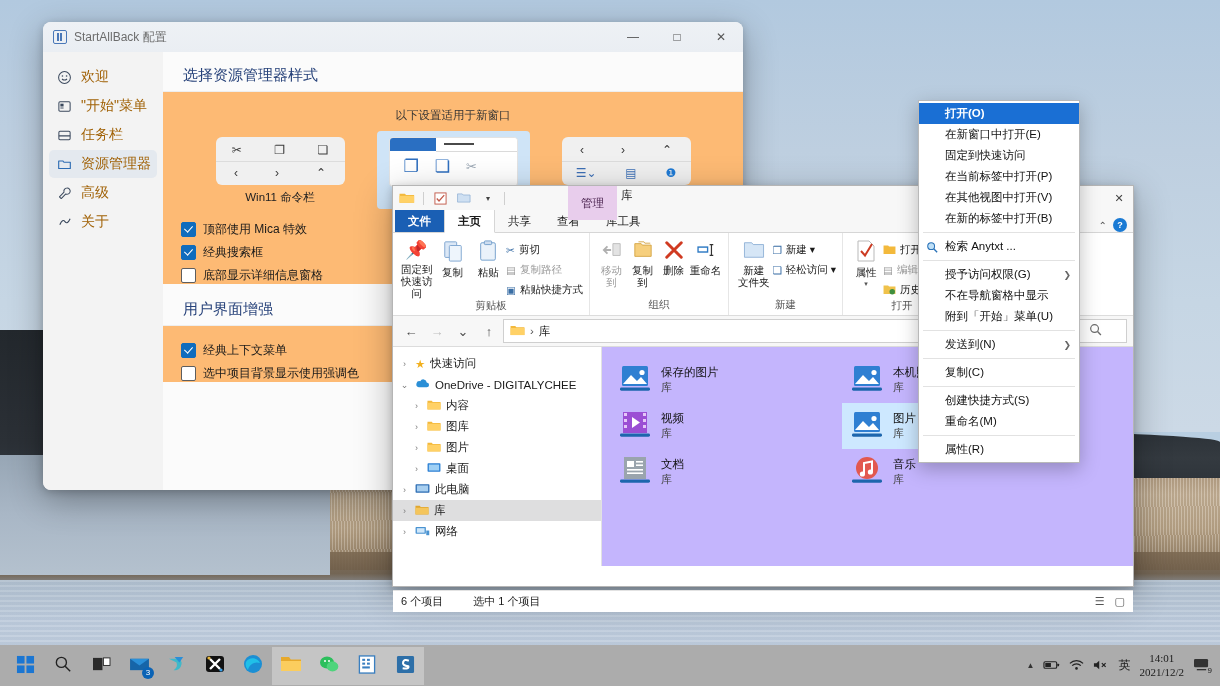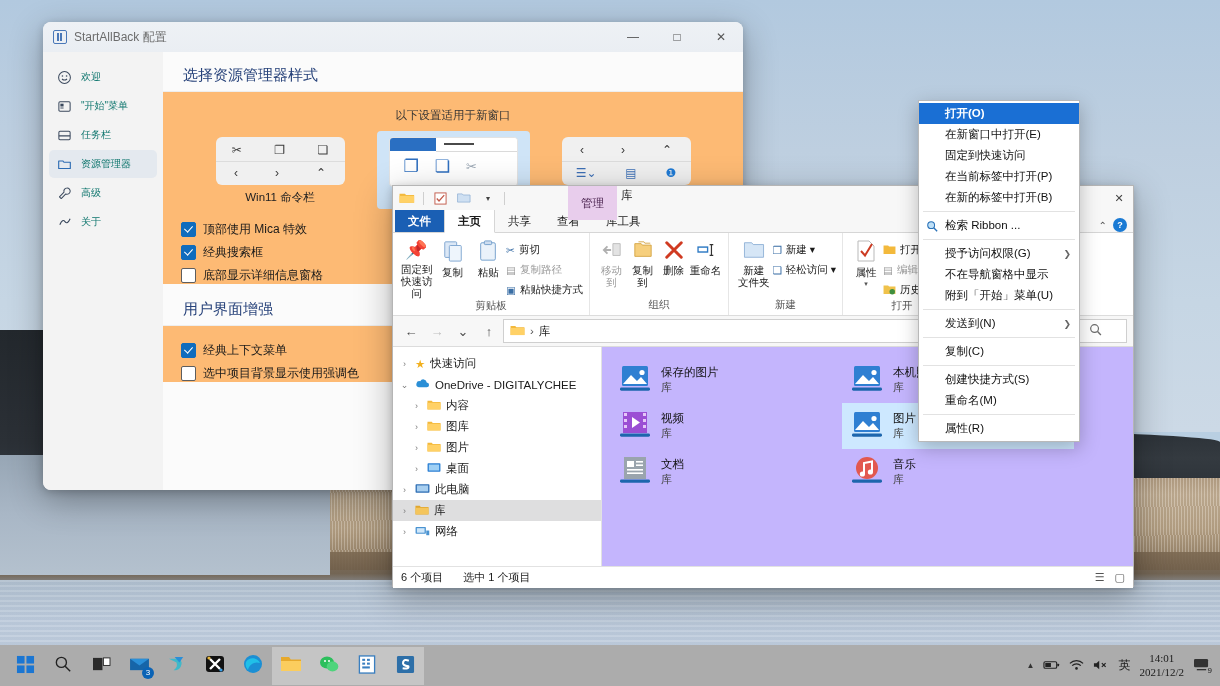--- a/index.html
+++ b/index.html
@@ -44,21 +44,21 @@
   #sab .sab-ico{width:14px;height:14px;margin-right:7px;position:relative;flex:0 0 auto;}
   #sab .sab-ico:before{content:"";position:absolute;inset:0;border:1.6px solid #4a78b8;border-radius:2px;}
   #sab .sab-ico:after{content:"";position:absolute;left:4px;top:3px;width:2px;height:8px;background:#4a78b8;box-shadow:3px 0 0 #4a78b8;}
   #sab .sab-title-text{font-size:12px;color:#6c6c6c;}
   #sab .wbtns{margin-left:auto;display:flex;height:30px;}
   #sab .wbtn{width:44px;height:30px;display:flex;align-items:center;justify-content:center;
        color:#555;font-size:12px;}
   #sab .sab-body{display:flex;height:438px;}
   #sab .sab-side{width:120px;background:#f3f3f3;padding-top:10px;flex:0 0 auto;}
   .sideitem{display:flex;align-items:center;gap:9px;height:28px;margin:1px 6px;padding-left:8px;
-       border-radius:5px;font-size:10px;color:#0f766e;cursor:default;}
+       border-radius:5px;font-size:14px;color:#a16207;cursor:default;}
   .sideitem.active{background:#e4e9ef;}
   .sideitem .si{width:15px;height:15px;flex:0 0 auto;color:#3c4a5e;display:flex;align-items:center;justify-content:center;}
   .sideitem.active .si{color:#2c6bb3;}
   #sab .sab-main{flex:1;background:#fbfbfb;position:relative;overflow:hidden;}
   .sab-h{font-size:15px;color:#27427a;padding:14px 0 6px 20px;font-weight:400;}
   .sab-panel{background:#fdba74;margin:0;padding:10px 0 0 0;border-top:1px solid #eee;}
   .sab-note{text-align:center;font-size:11.5px;color:#333;margin:6px 0 8px 0;}
   .styles{display:flex;gap:20px;justify-content:center;padding-bottom:6px;}
   .style-card{width:145px;padding:6px 4px 4px;border-radius:4px;text-align:center;}
   .style-card.sel{background:#cfe4f7;}
@@ -116,21 +116,21 @@
   .navrow{height:21px;display:flex;align-items:center;gap:5px;font-size:11.5px;color:#1a1a1a;padding-left:6px;}
   .navrow.sel{background:#dededf;}
   .chev{width:11px;text-align:center;color:#7a7a7a;font-size:9px;flex:0 0 auto;}
   .content{flex:1;background:#c4b5fd;padding:10px 0 0 8px;position:relative;}
   .tiles{display:flex;flex-wrap:wrap;align-content:flex-start;}
   .tile{width:224px;height:46px;display:flex;align-items:center;gap:9px;padding-left:8px;}
   .tile.sel{background:#cde8ff;}
   .tname{font-size:11.5px;color:#111;line-height:1.35;}
   .tsub{font-size:11px;color:#444;}
   .statusbar{height:21px;border-top:1px solid #e2e2e2;display:flex;align-items:center;
-     padding:0 8px;font-size:11px;color:#1a1a1a;gap:20px;background:#fff;}
+     padding:0 8px;font-size:11px;color:#1a1a1a;gap:30px;background:#fff;margin-top:24px;}
   .viewbtns{margin-left:auto;display:flex;gap:10px;color:#555;}
 
   
   #ctx{position:absolute;left:918px;top:100px;width:160px;background:#fff;border:1px solid #b9b9b9;
      box-shadow:0 6px 18px rgba(0,0,0,.25);padding:2px 0;z-index:50;}
   .mi{height:21px;display:flex;align-items:center;font-size:11.5px;color:#111;padding:0 8px 0 26px;position:relative;}
   .mi.hl{background:#1a6fd4;color:#fff;font-weight:700;}
   .mi .mi-ico{position:absolute;left:6px;width:14px;display:flex;align-items:center;justify-content:center;}
   .mi .arrow{margin-left:auto;color:#666;font-size:9px;}
   .msep{height:1px;background:#e2e2e2;margin:3px 4px;}
@@ -736,31 +736,34 @@
   <div class="mi">
       <span>在新窗口中打开(E)</span>
     </div>
   <div class="mi">
       <span>固定到快速访问</span>
     </div>
   <div class="mi">
       <span>在当前标签中打开(P)</span>
     </div>
   <div class="mi">
+      <span>在其他视图中打开(V)</span>
+    </div>
+  <div class="mi">
       <span>在新的标签中打开(B)</span>
     </div>
   <div class="msep"></div>
   <div class="mi">
     <span class="mi-ico">
       <svg width="12" height="12" viewBox="0 0 14 14">
           <circle cx="6" cy="6" r="4" fill="#bfe0f7" stroke="#2a72b8" stroke-width="1.2"></circle>
           <path d="M9 9l4 4" stroke="#2a72b8" stroke-width="1.6"></path>
         </svg>
     </span>
-    <span>检索 Ribbon ...</span>
+    <span>检索 Anytxt ...</span>
   </div>
   <div class="msep"></div>
   <div class="mi">
     <span>授予访问权限(G)</span>
     <span class="arrow">❯</span>
   </div>
   <div class="mi">
       <span>不在导航窗格中显示</span>
     </div>
   <div class="mi">

